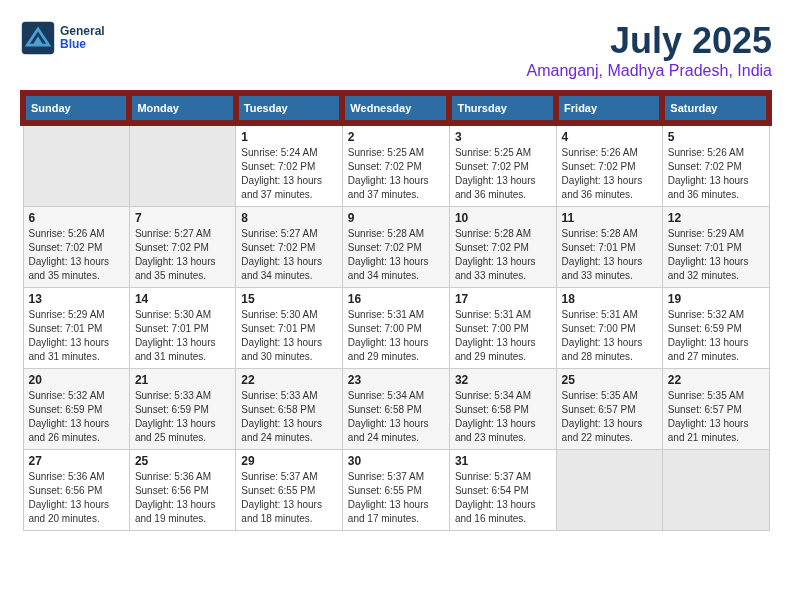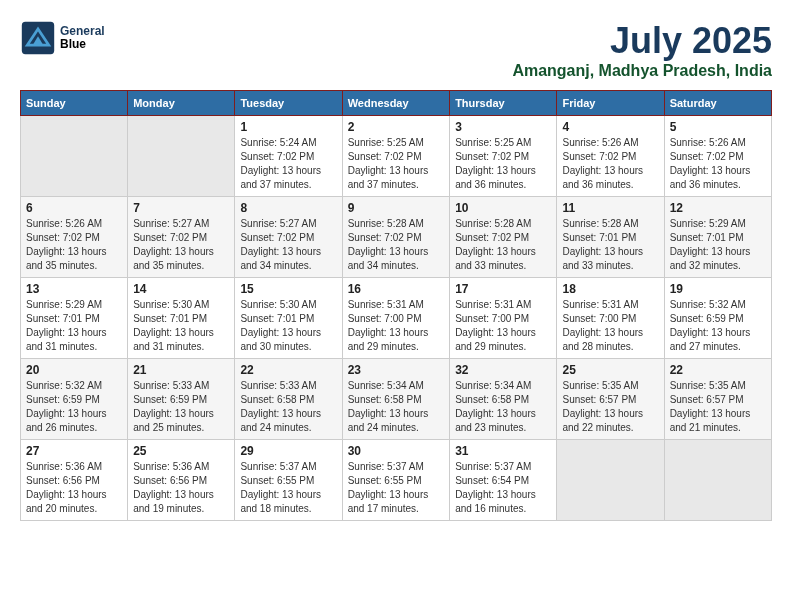--- a/index.html
+++ b/index.html
@@ -20,53 +20,52 @@
       display: flex;
       align-items: center;
     }
     .logo-text {
       font-size: 12px;
       font-weight: bold;
       color: #1a3a5c;
       line-height: 1.1;
     }
     .logo-text span {
-      color: #000000;
+      color: #1d4ed8;
     }
     .logo-icon {
       width: 36px;
       height: 36px;
       margin-right: 4px;
     }
     .title-block {
       text-align: right;
     }
     .month-title {
       font-size: 36px;
       color: #1a3a5c;
       font-weight: bold;
     }
     .location-title {
       font-size: 16px;
-      color: #14532d;
-      font-weight: bold;
+      color: #6d28d9;
     }
     table {
       width: 100%;
       border-collapse: collapse;
       font-size: 10.5px;
     }
     thead tr th {
       background: #2e6da4;
       color: #fff;
       padding: 6px 5px;
       text-align: left;
       font-weight: bold;
       font-size: 11px;
-      border: 1px solid #7f1d1d;
+      border: 6px solid #7f1d1d;
     }
     tbody tr td {
       border: 1px solid #ccc;
       vertical-align: top;
       padding: 4px 5px;
       width: 108px;
       height: 80px;
       background: #fff;
     }
     tbody tr:nth-child(even) td {

